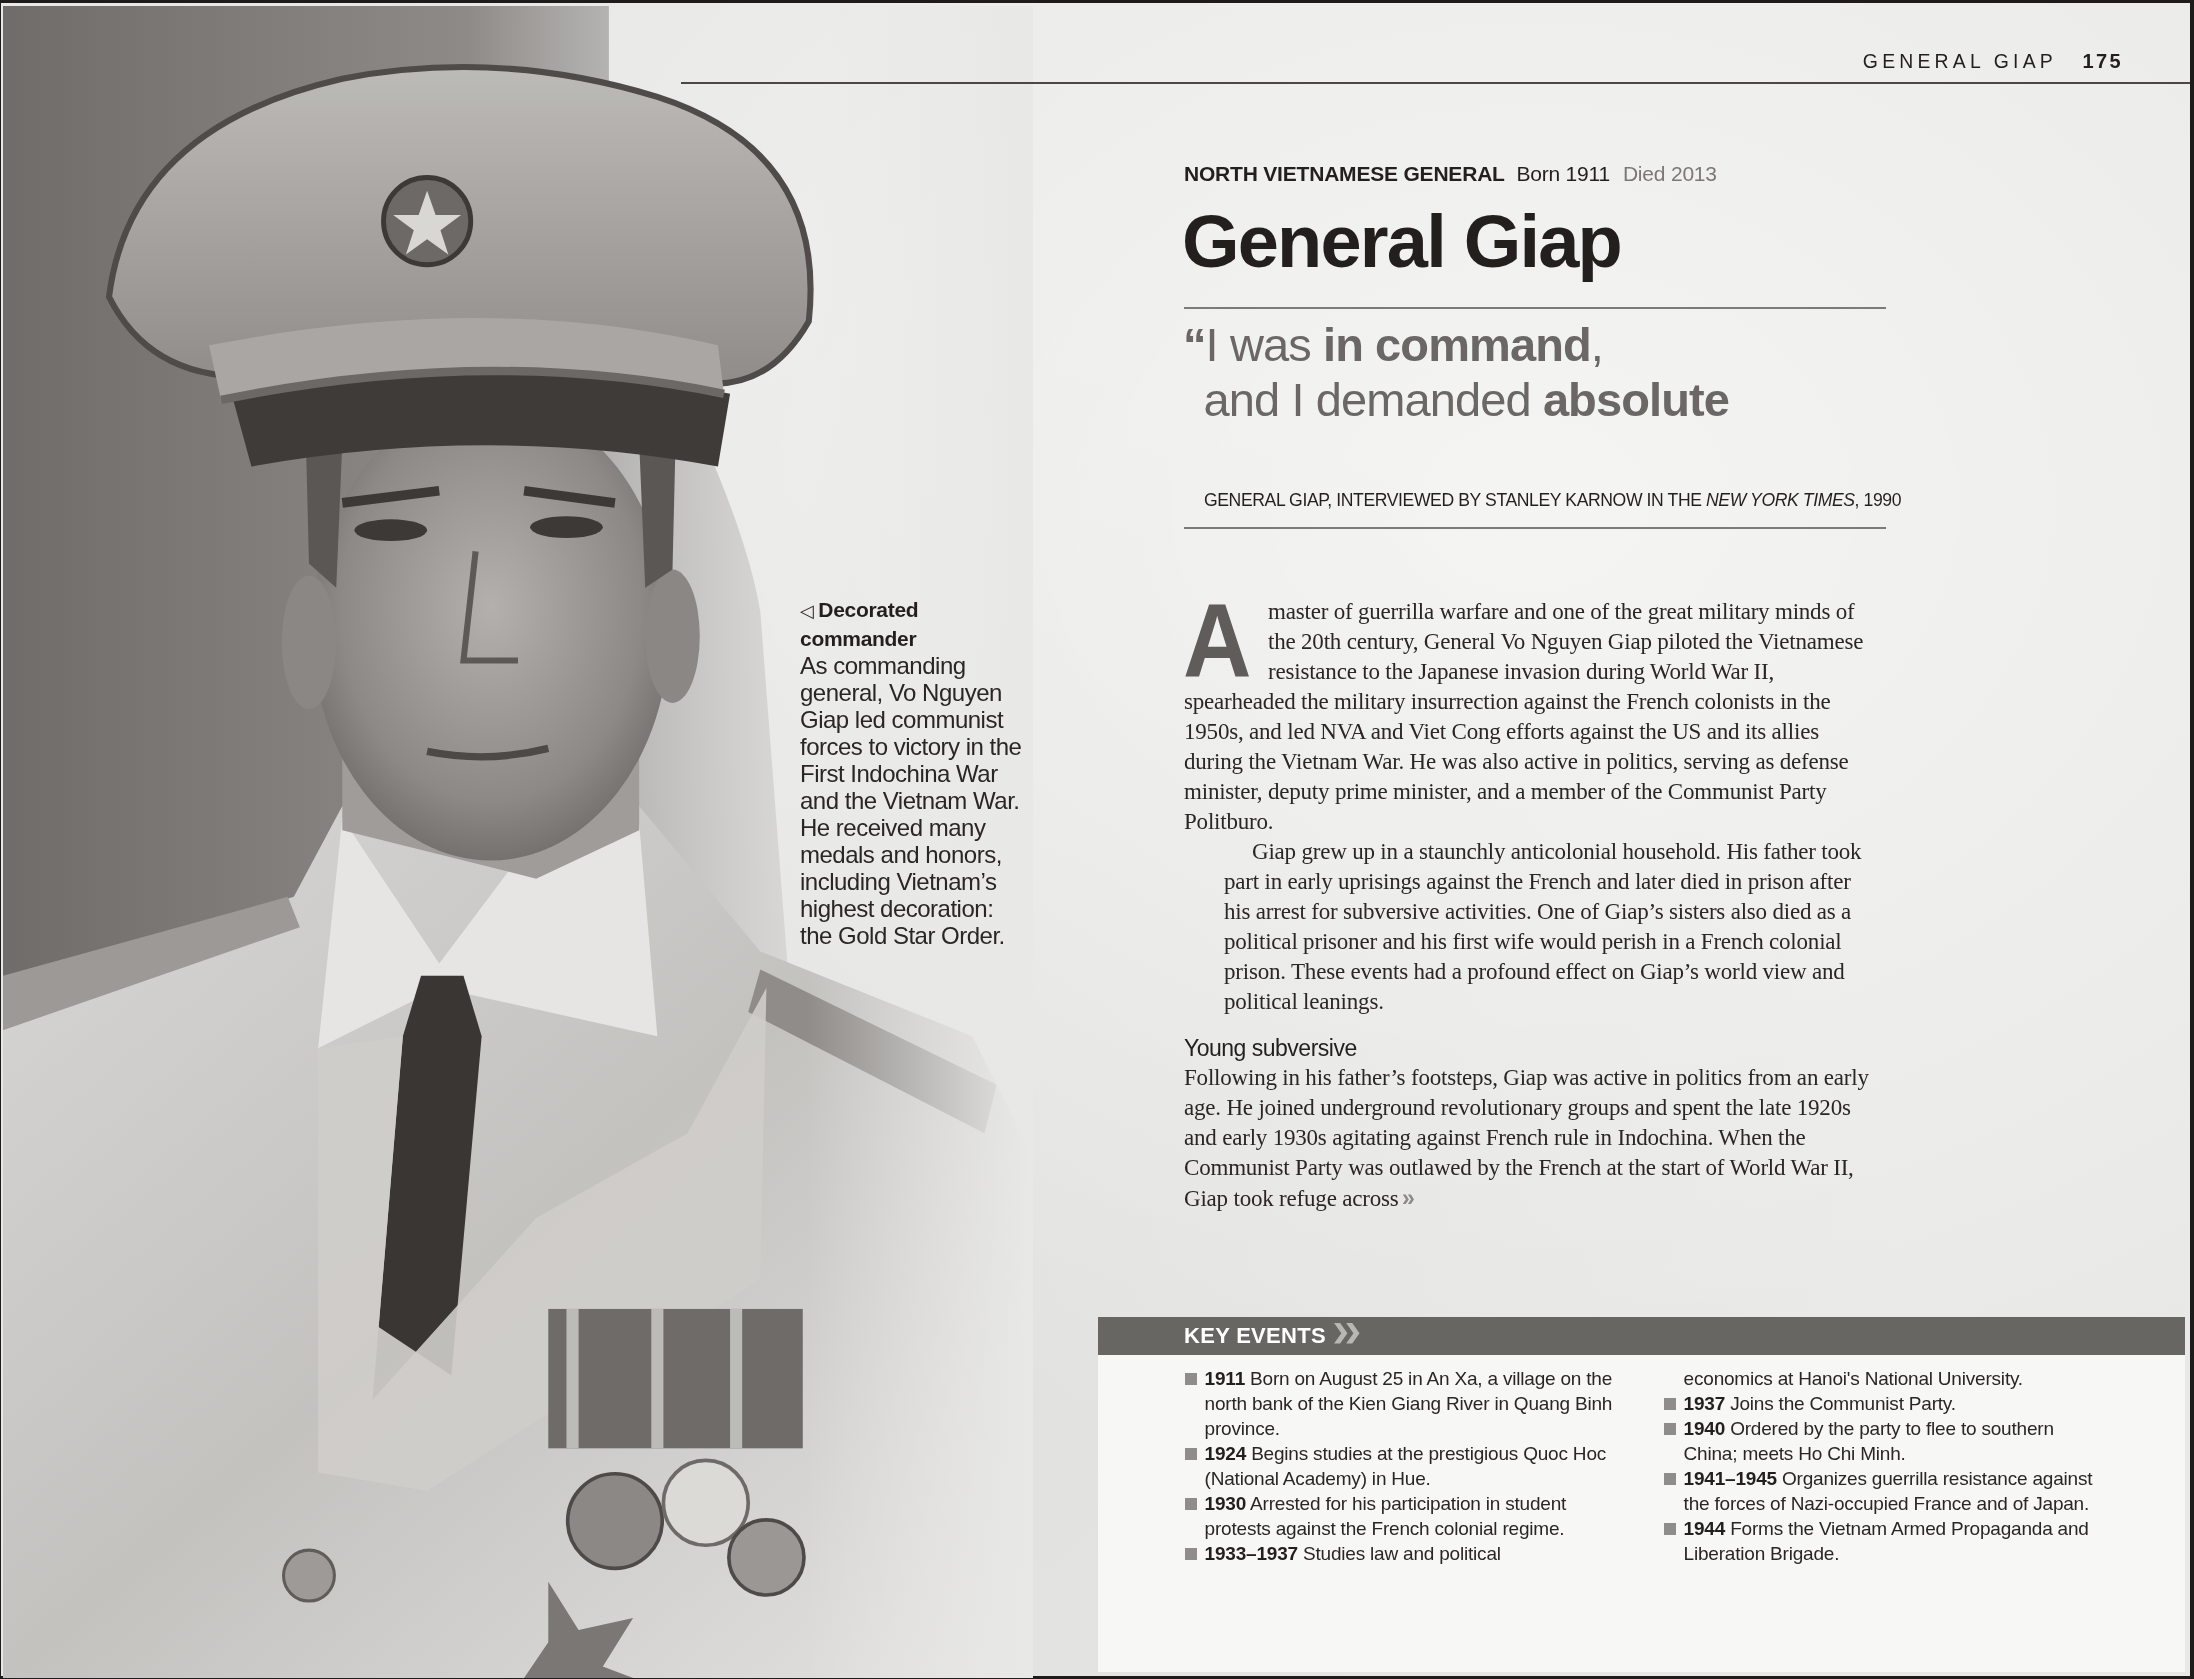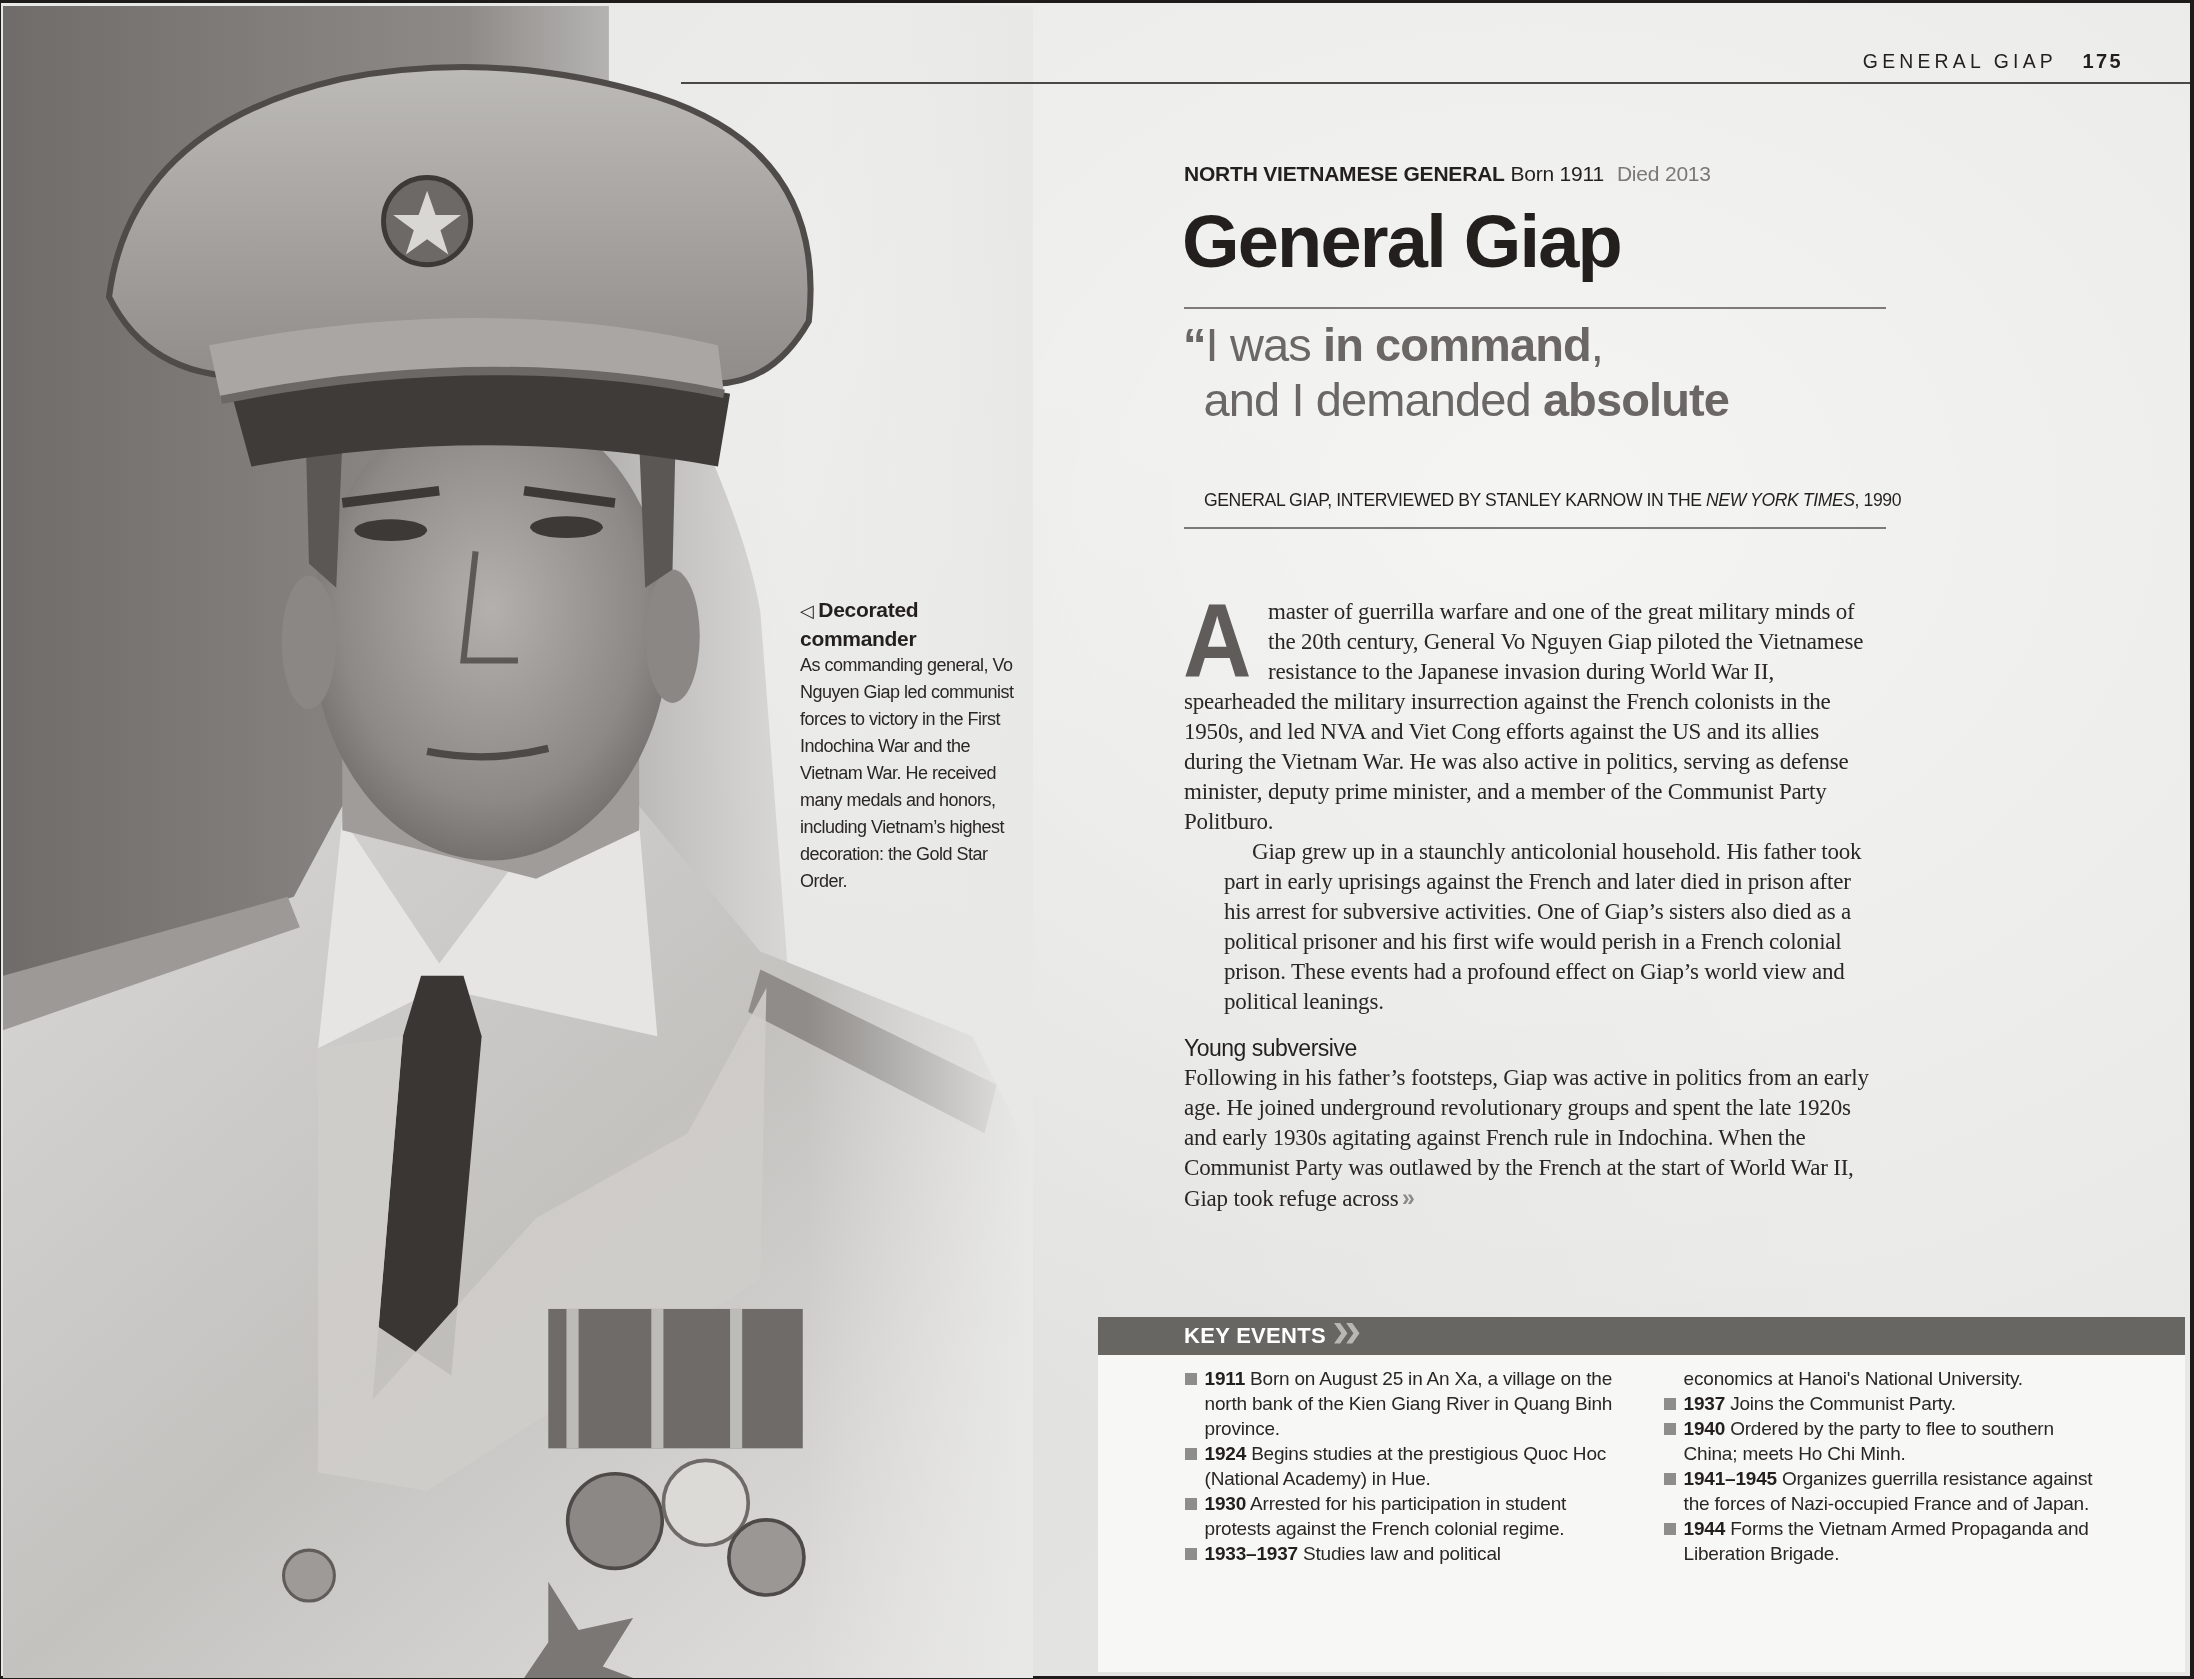--- a/index.html
+++ b/index.html
@@ -46,30 +46,30 @@
     position: absolute; left: 799px; top: 593px; width: 230px;
     font-family: Liberation Sans, sans-serif;
     color: #231f1c;
   }
   .caption .cap-title {
     font-weight: bold; font-size: 21px; line-height: 27px;
     letter-spacing: -0.3px;
   }
   .caption .cap-arrow { font-weight: normal; font-size: 18px; margin-right: 4.8px; }
   .caption .cap-body {
-    font-size: 18px; line-height: 27px; letter-spacing: -0.5px; color: #2a2623;
+    font-size: 24px; line-height: 27px; letter-spacing: -0.5px; color: #2a2623;
   }
 
   
   .kicker {
     position: absolute; left: 1183px; top: 159px;
     font-size: 21px; letter-spacing: -0.2px; white-space: nowrap;
   }
   .kicker .k-role { font-weight: bold; }
-  .kicker .k-born { margin-left: 0; }
+  .kicker .k-born { margin-left: 6px; }
   .kicker .k-died { margin-left: 7.3px; color: #7b7875; }
   .title {
     position: absolute; left: 1181px; top: 193px;
     font-size: 74px; font-weight: bold; letter-spacing: -1.8px; color: #231f1c;
     line-height: 91px;
   }
   .rule {
     position: absolute; left: 1183px; width: 702px; height: 1.8px; background: #7d7a77;
   }
   .rule.top { top: 304px; }

